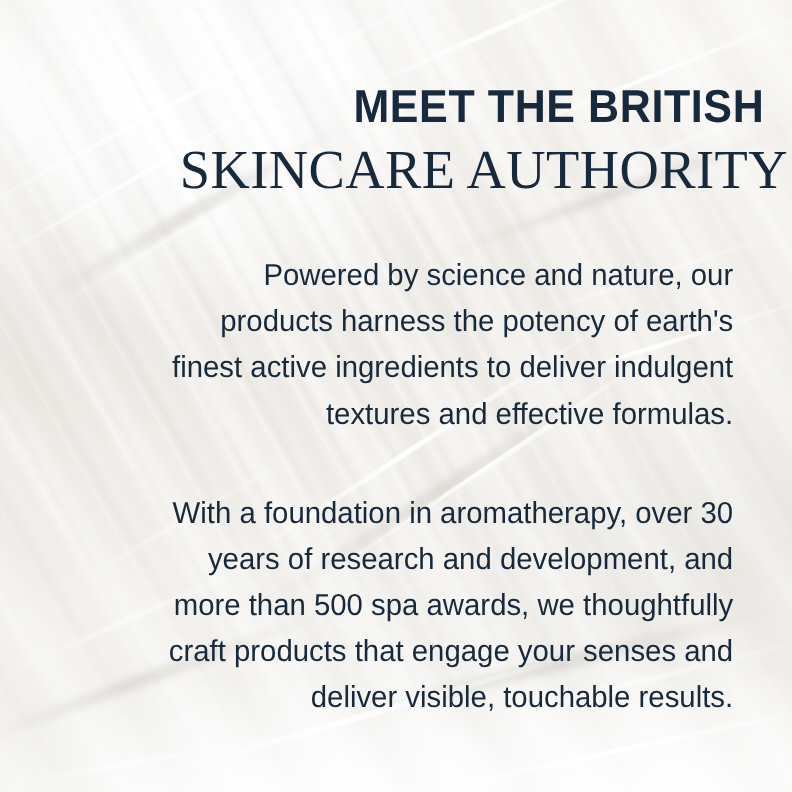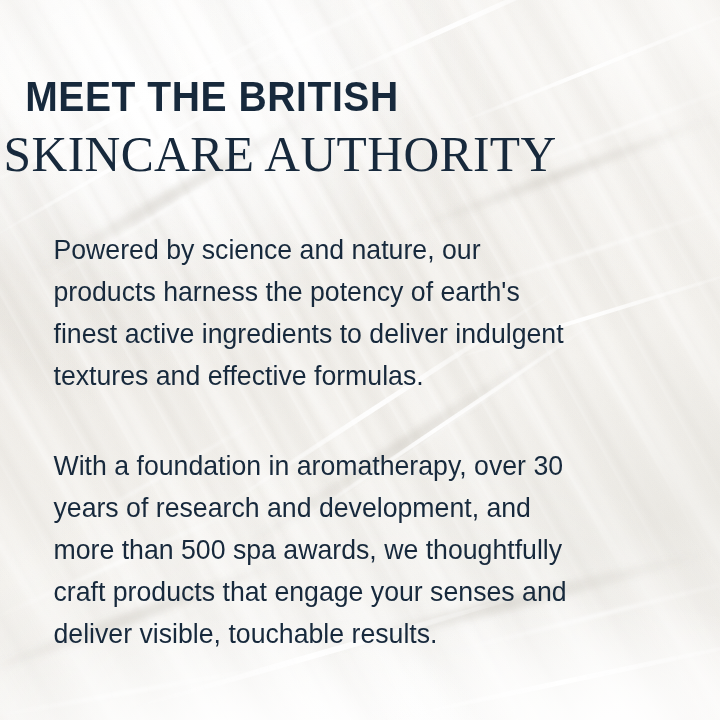--- a/index.html
+++ b/index.html
@@ -101,21 +101,21 @@
     filter: blur(3px);
   }
 
   
   #content {
     position: absolute;
     inset: 0;
     display: flex;
     flex-direction: column;
     align-items: center;
-    text-align: left;
+    text-align: right;
   }
 
   #heading-block {
     margin-top: 74px;
     width: 100%;
   }
 
   #heading-line-1 {
     font-family: "Liberation Sans", sans-serif;
     font-weight: 700;

